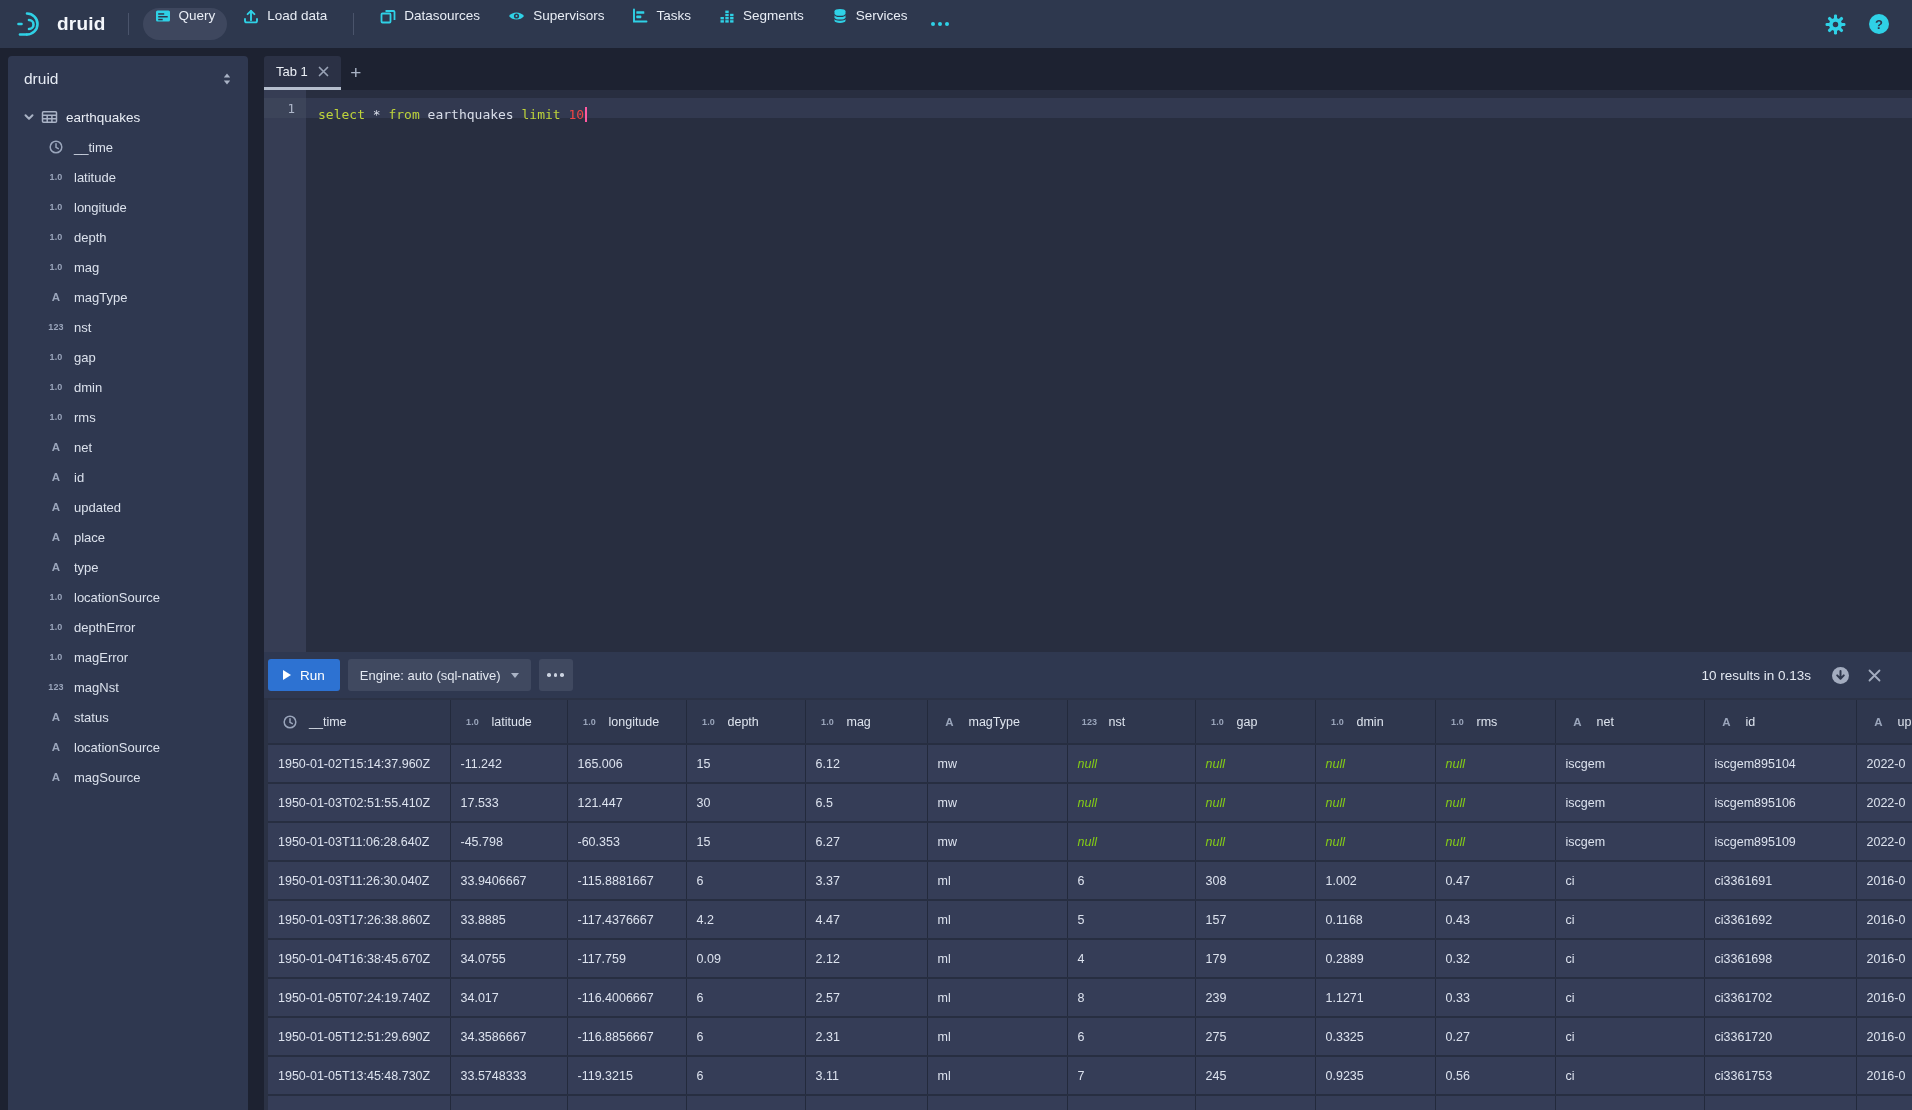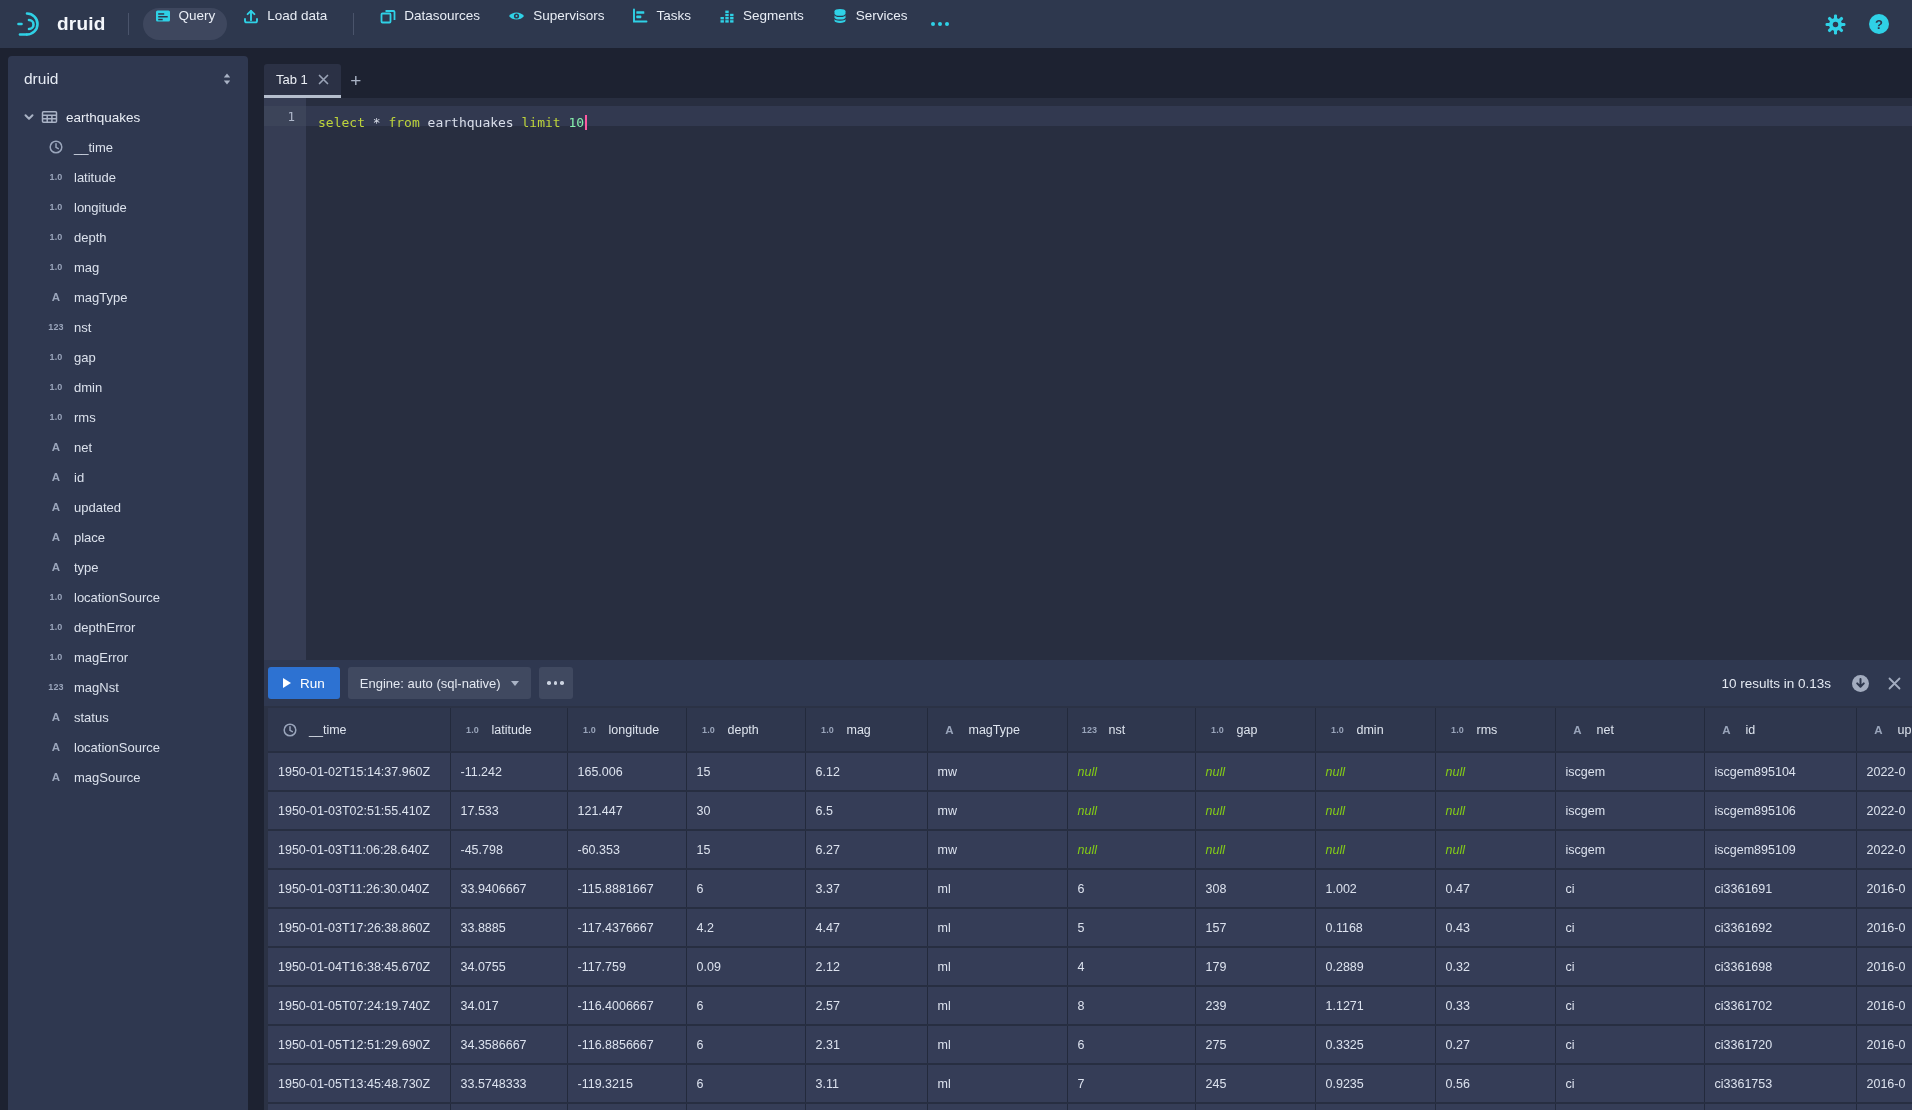--- a/index.html
+++ b/index.html
@@ -65,21 +65,21 @@
   .tree{padding-top:4px;}
   .tree-row{display:flex;align-items:center;height:30px;cursor:pointer;font-size:13px;color:#dbe1ec;}
   .tree-row.ds{padding-left:13px;gap:4px;font-size:13.5px;}
   .tree-row.col{padding-left:36px;}
   .type-ic{width:24px;display:inline-flex;justify-content:center;align-items:center;color:#9aa5bb;flex:none;}
   .ic-num{font-size:9px;font-weight:700;letter-spacing:.2px;color:#9aa5bb;}
   .ic-str{font-size:11.5px;font-weight:600;color:#9aa5bb;}
   .tree-lbl{margin-left:6px;white-space:nowrap;}
   .ds-lbl{margin-left:4px;color:#eaeef6;}
   
-  .main{position:absolute;left:262px;top:48px;right:0;bottom:0;display:flex;flex-direction:column;margin-top:8px;}
+  .main{position:absolute;left:262px;top:48px;right:0;bottom:0;display:flex;flex-direction:column;}
   
   .tabstrip{height:42px;display:flex;align-items:flex-end;padding-left:2px;}
   .tab{
     height:34px;display:inline-flex;align-items:center;gap:10px;
     padding:0 12px;background:var(--tabbg);
     border-radius:3px 3px 0 0;
     border-bottom:3px solid #b5becd;
     font-size:13px;color:#ecf0f6;cursor:pointer;
   }
   .tab-add{width:30px;height:34px;display:flex;align-items:center;justify-content:center;
@@ -90,24 +90,24 @@
   .active-line{position:absolute;left:42px;right:0;top:8px;height:20px;background:var(--linehl);}
   .gutter-line{position:absolute;left:0;top:8px;width:42px;height:20px;background:#3c4459;
     font-family:"DejaVu Sans Mono",monospace;font-size:12.5px;color:#aeb7ca;
     display:flex;align-items:center;justify-content:flex-end;padding-right:11px;}
   .code-line{
     position:absolute;left:54px;top:8px;height:32px;display:flex;align-items:center;
     font-family:"DejaVu Sans Mono",monospace;font-size:13px;white-space:pre;
   }
   .tok-keyword{color:#bed43a;}
   .tok-plain{color:#d9dee9;}
-  .tok-number{color:#86efac;}
+  .tok-number{color:#ef4444;}
   .cursor{display:inline-block;width:2px;height:15px;background:#ff5aa1;margin-left:1px;}
   
-  .runbar{height:46px;background:var(--panel);display:flex;align-items:center;padding:0 5px 0 4px;gap:8px;margin-left:2px;}
+  .runbar{height:46px;background:var(--panel);display:flex;align-items:center;padding:0 25px 0 4px;gap:8px;margin-left:2px;}
   .run-btn{
     height:32px;padding:0 15px;border-radius:3px;background:var(--blue);
     display:inline-flex;align-items:center;gap:9px;cursor:pointer;
     font-size:13.5px;color:#fff;
   }
   .play{width:0;height:0;border-left:8px solid #fff;border-top:5px solid transparent;border-bottom:5px solid transparent;}
   .engine-btn{
     height:32px;padding:0 12px;border-radius:3px;background:var(--btn);
     display:inline-flex;align-items:center;gap:10px;cursor:pointer;
     font-size:13px;color:#e3e8f1;

